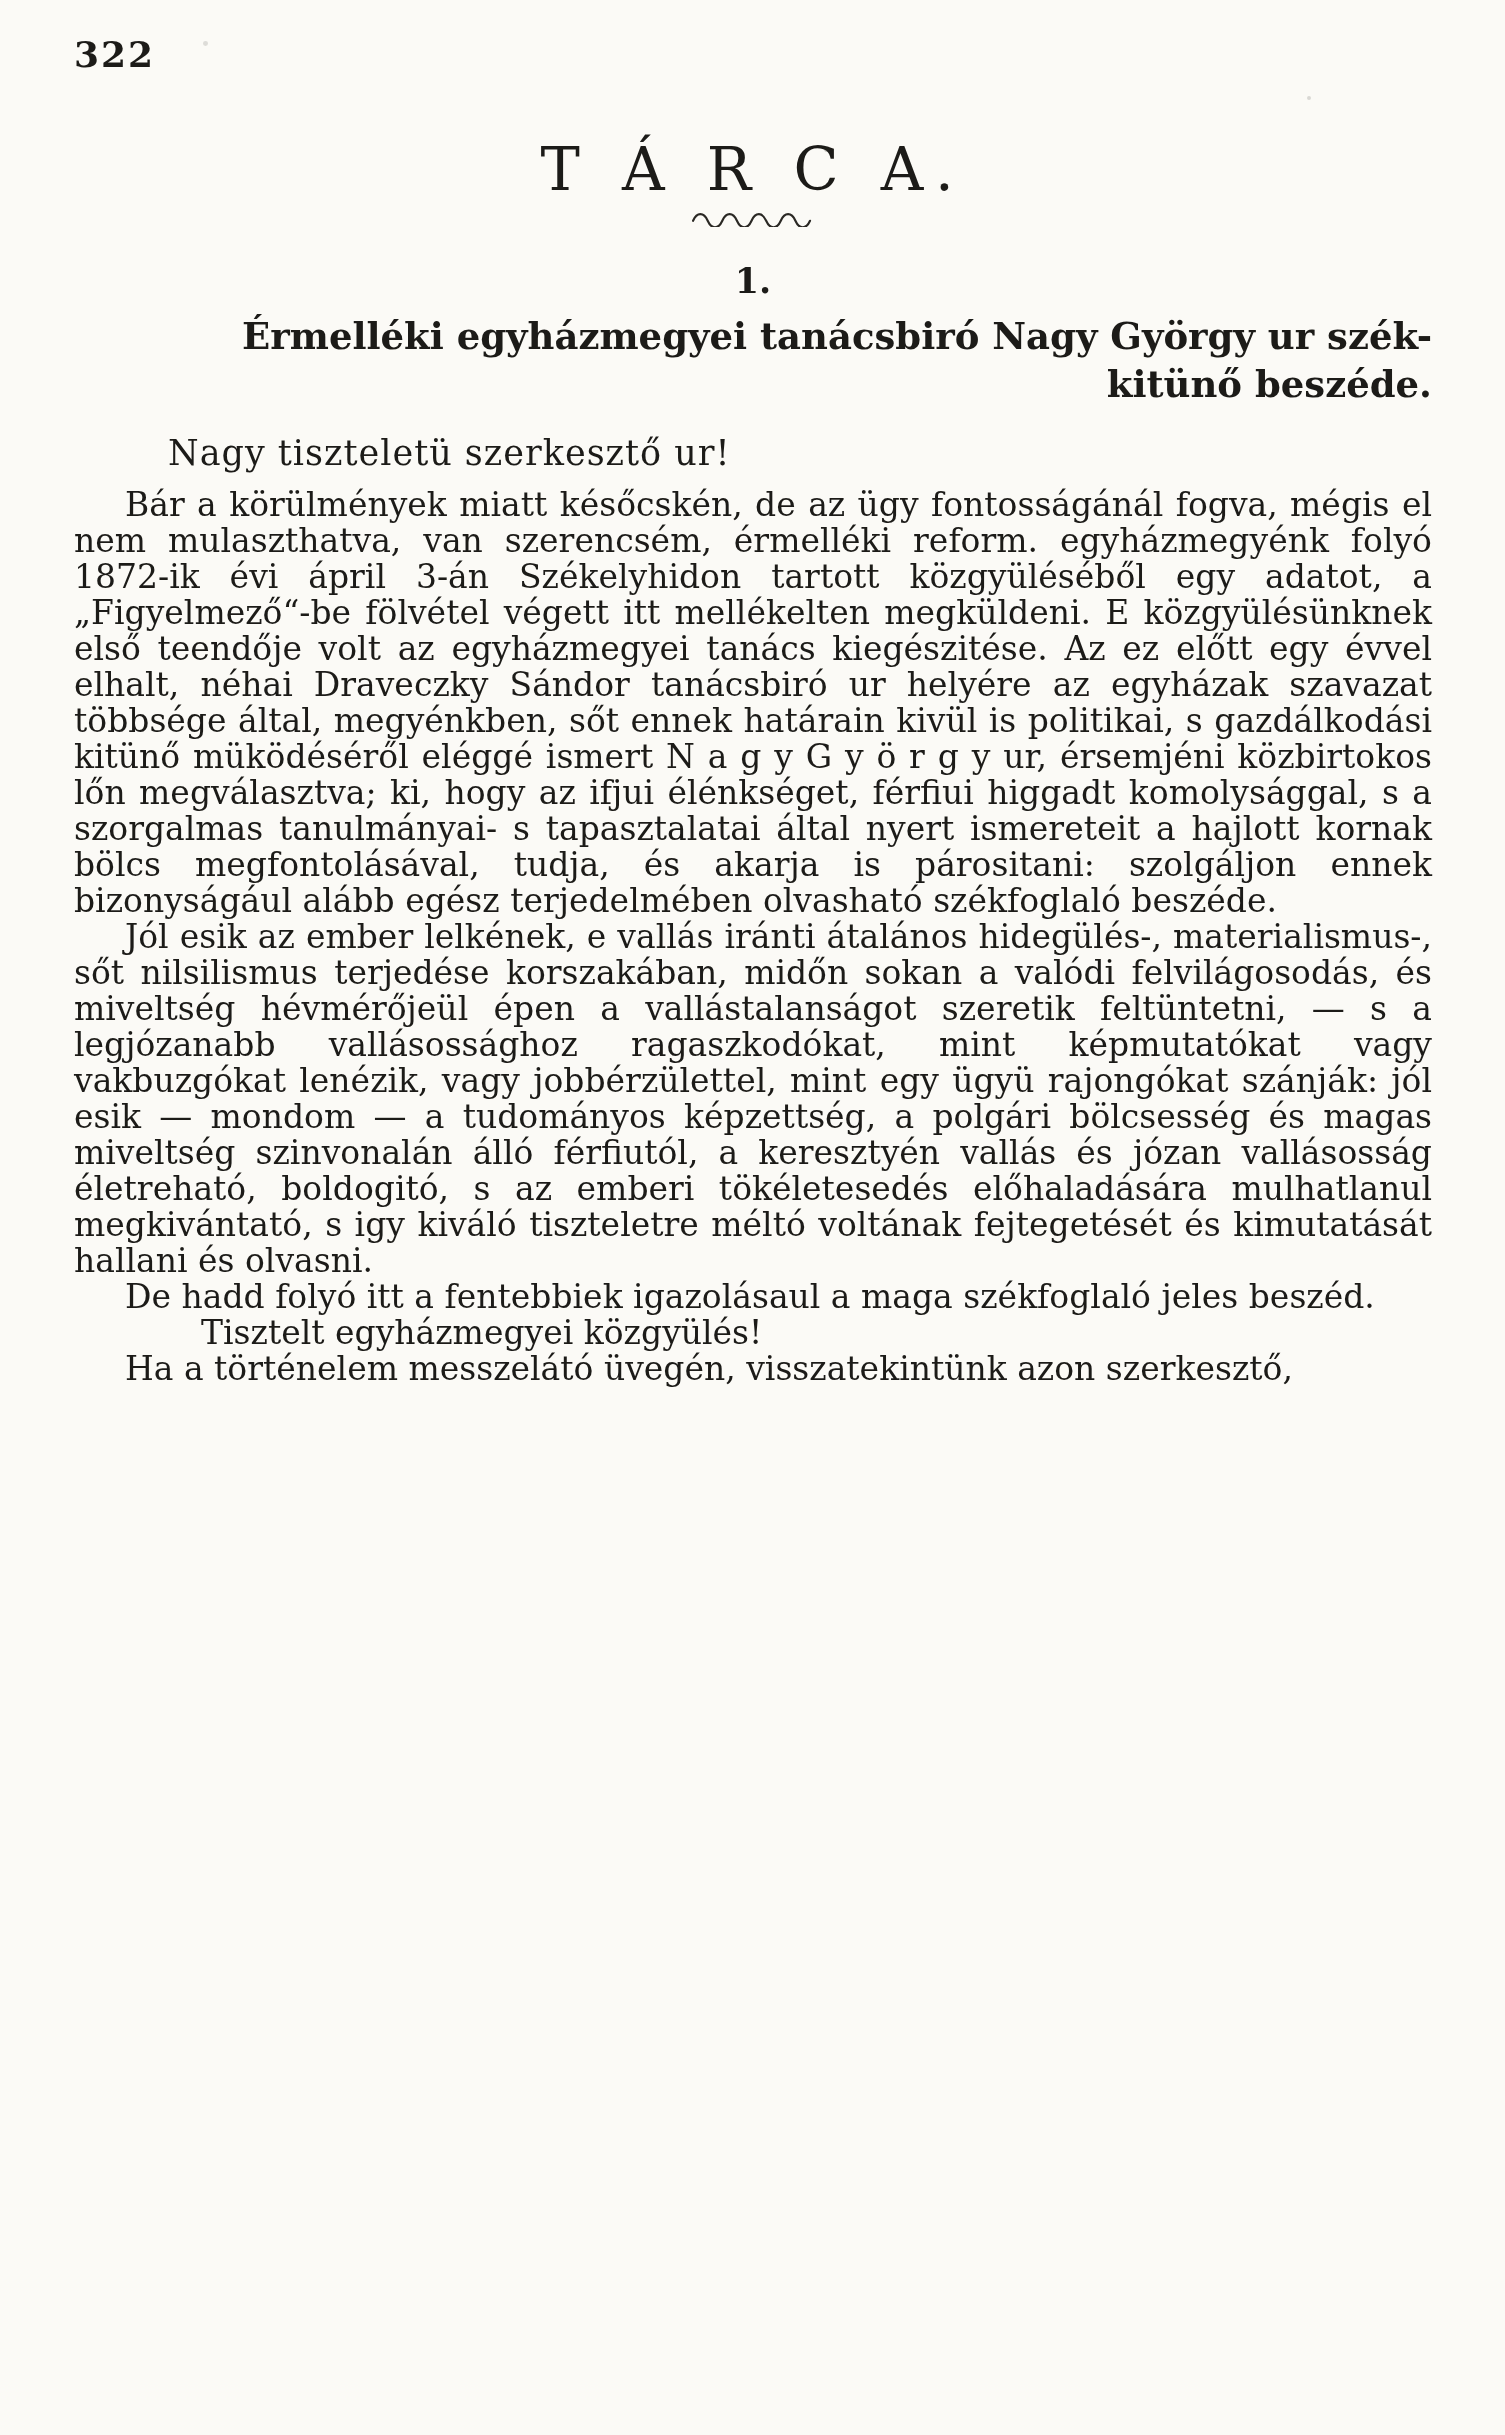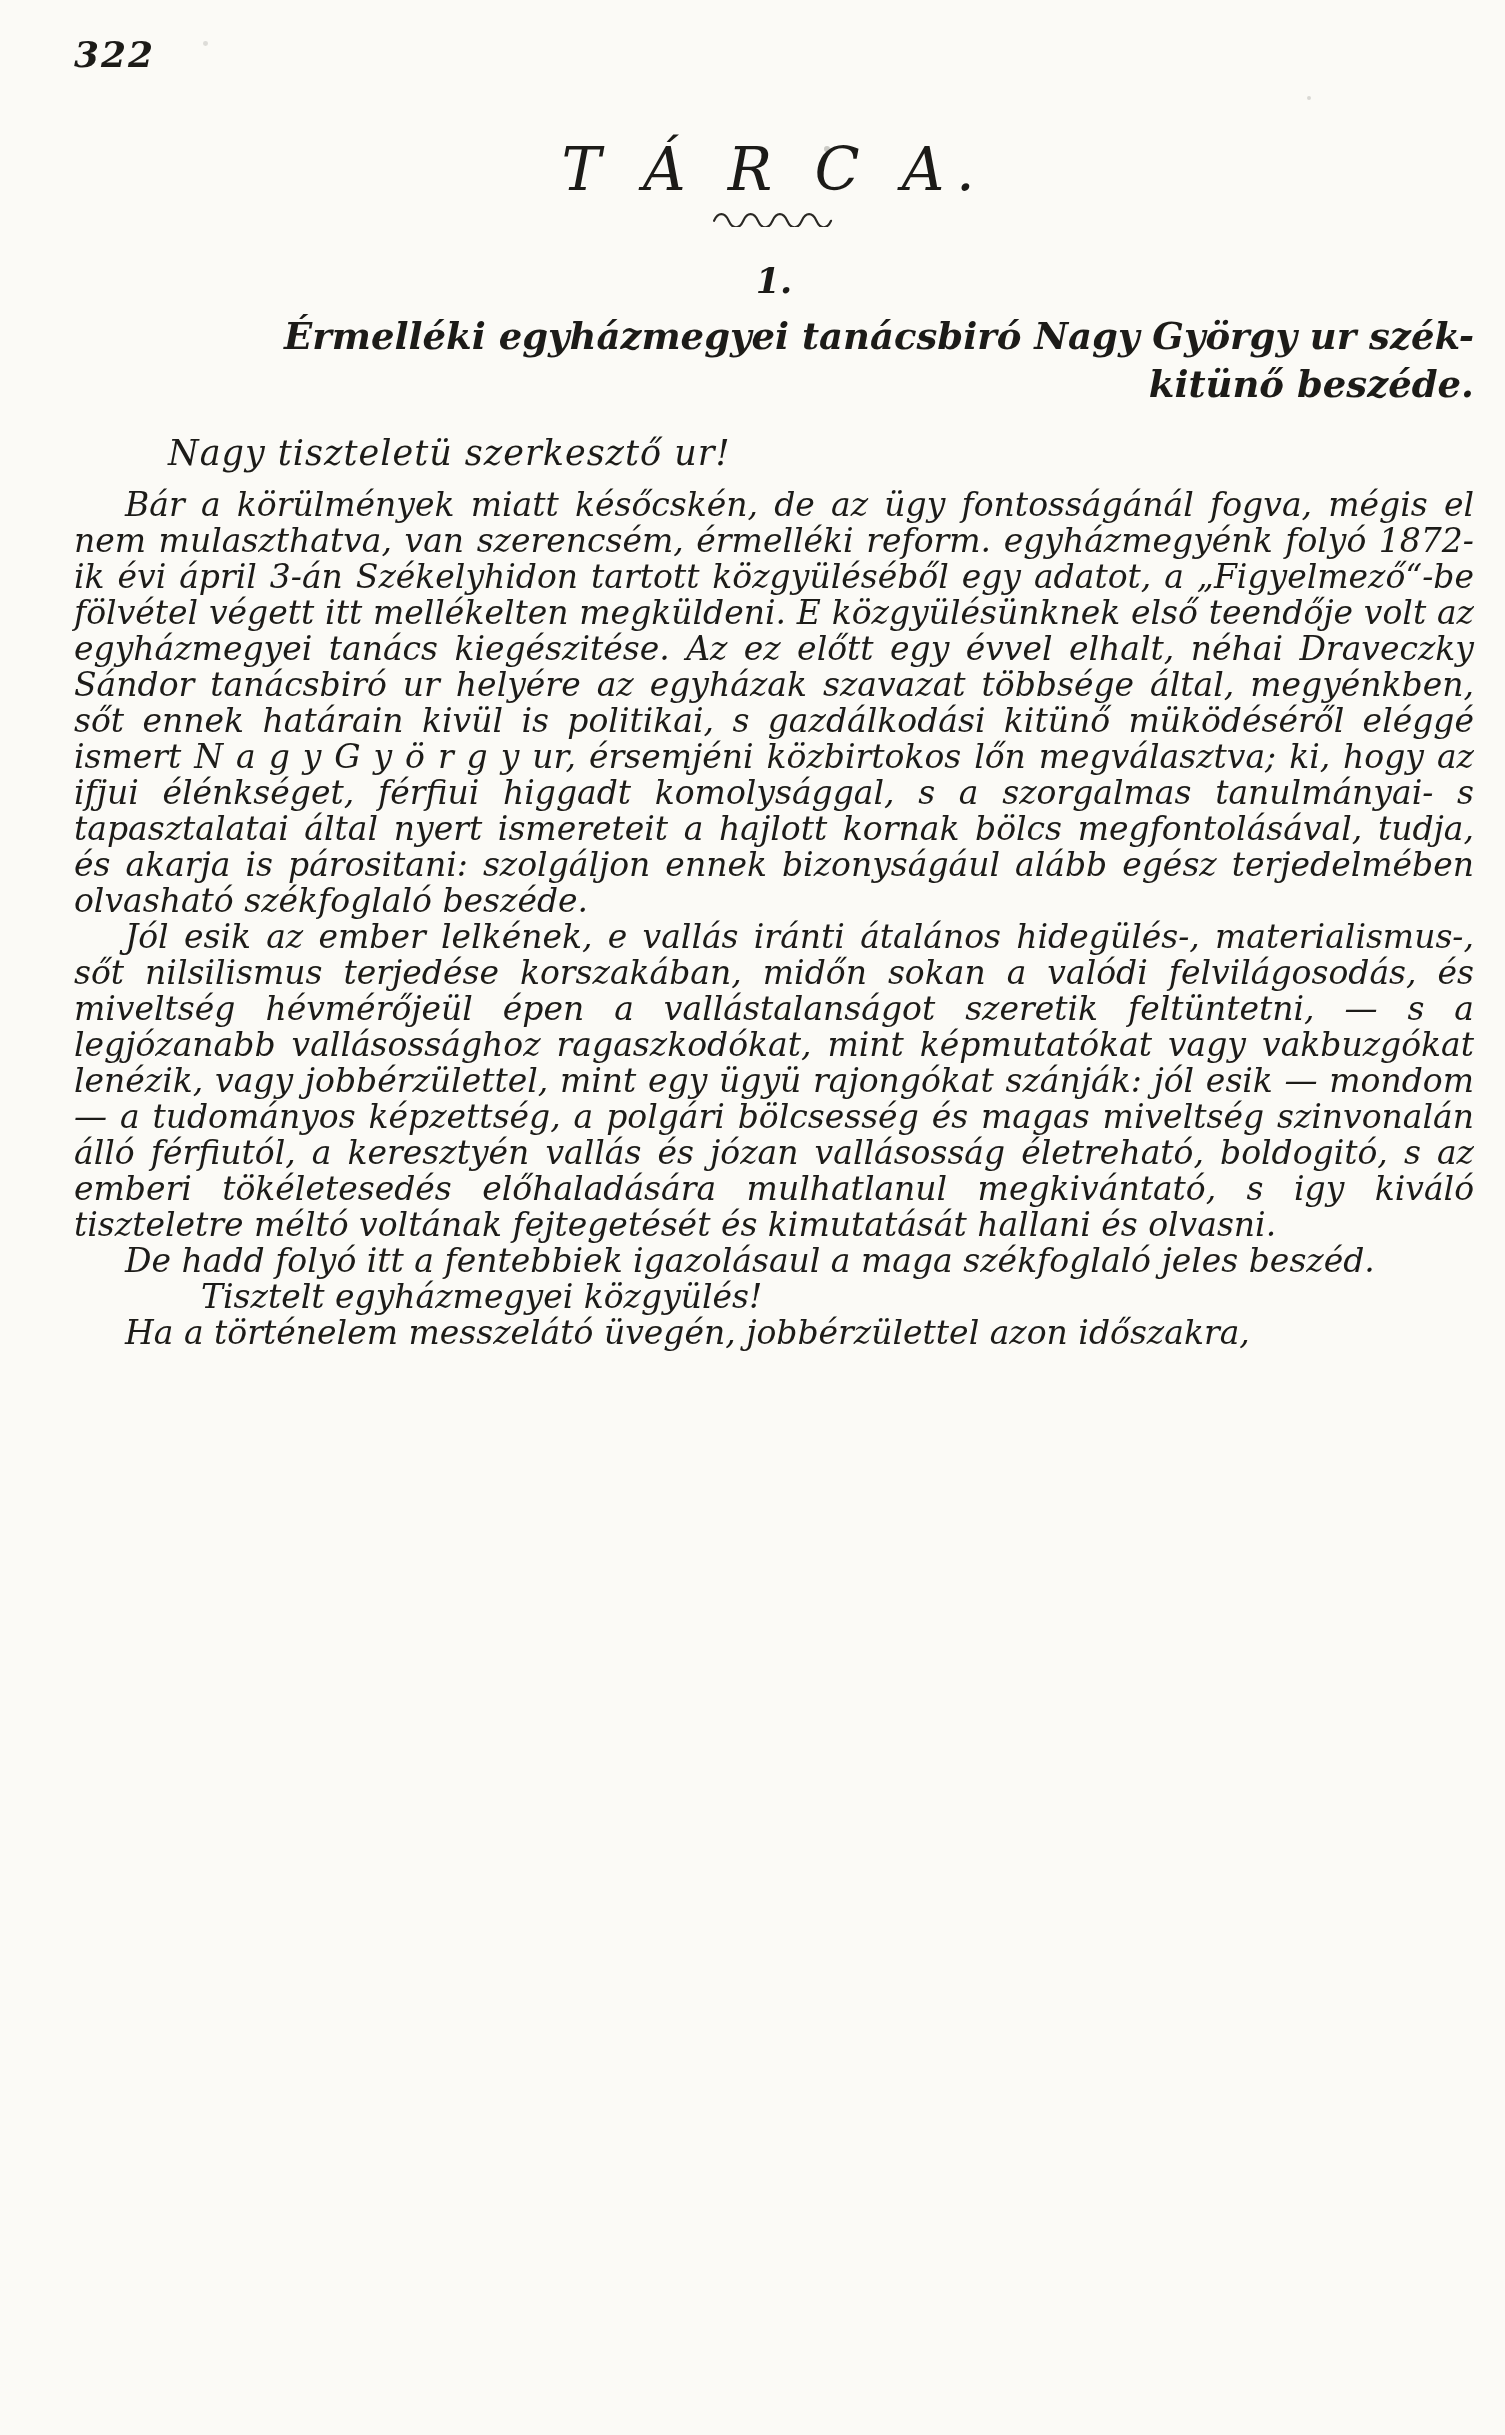--- a/index.html
+++ b/index.html
@@ -9,21 +9,21 @@
     position: relative;
     width: 1506px;
     height: 2435px;
     margin: 0 auto;
     background: var(--paper, #fbfaf6);
     color: var(--ink, #1c1b18);
     font-family: "DejaVu Serif", "Liberation Serif", serif;
     overflow: hidden;
   }
 
-  .content { padding: 33px 32px 0 74px; font-style: italic; }
+  .content { padding: 33px 74px 0 74px; }
 
   .page-number {
     font-size: 36px;
     font-weight: 700;
     letter-spacing: 2px;
   }
 
   .masthead { text-align: center; margin-top: 60px; }
 
   .section-title {
@@ -108,18 +108,18 @@
       <div>kitünő beszéde.</div>
     </div>
 
     <div class="salutation">Nagy tiszteletü szerkesztő ur!</div>
 
     <div class="body-text">
         <p class="para normal">Bár a körülmények miatt későcskén, de az ügy fontosságánál fogva, mégis el nem mulaszthatva, van szerencsém, érmelléki reform. egyházmegyénk folyó 1872-ik évi ápril 3-án Székelyhidon tartott közgyüléséből egy adatot, a „Figyelmező“-be fölvétel végett itt mellékelten megküldeni. E közgyülésünknek első teendője volt az egyházmegyei tanács kiegészitése. Az ez előtt egy évvel elhalt, néhai Draveczky Sándor tanácsbiró ur helyére az egyházak szavazat többsége által, megyénkben, sőt ennek határain kivül is politikai, s gazdálkodási kitünő müködéséről eléggé ismert N&nbsp;a&nbsp;g&nbsp;y G&nbsp;y&nbsp;ö&nbsp;r&nbsp;g&nbsp;y ur, érsemjéni közbirtokos lőn megválasztva; ki, hogy az ifjui élénkséget, férfiui higgadt komolysággal, s a szorgalmas tanulmányai- s tapasztalatai által nyert ismereteit a hajlott kornak bölcs megfontolásával, tudja, és akarja is párositani: szolgáljon ennek bizonyságául alább egész terjedelmében olvasható székfoglaló beszéde.</p>
         <p class="para normal">Jól esik az ember lelkének, e vallás iránti átalános hidegülés-, materialismus-, sőt nilsilismus terjedése korszakában, midőn sokan a valódi felvilágosodás, és miveltség hévmérőjeül épen a vallástalanságot szeretik feltüntetni, — s a legjózanabb vallásossághoz ragaszkodókat, mint képmutatókat vagy vakbuzgókat lenézik, vagy jobbérzülettel, mint egy ügyü rajongókat szánják: jól esik — mondom — a tudományos képzettség, a polgári bölcsesség és magas miveltség szinvonalán álló férfiutól, a keresztyén vallás és józan vallásosság életreható, boldogitó, s az emberi tökéletesedés előhaladására mulhatlanul megkivántató, s igy kiváló tiszteletre méltó voltának fejtegetését és kimutatását hallani és olvasni.</p>
         <p class="para normal">De hadd folyó itt a fentebbiek igazolásaul a maga székfoglaló jeles beszéd.</p>
         <p class="para address">Tisztelt egyházmegyei közgyülés!</p>
-        <p class="para normal">Ha a történelem messzelátó üvegén, jobbérzülettel azon időszakra,</p>
+        <p class="para normal">Ha a történelem messzelátó üvegén, visszatekintünk azon szerkesztő,</p>
       </div>
 
   </div>
 </div>
 
 
 </body></html>

